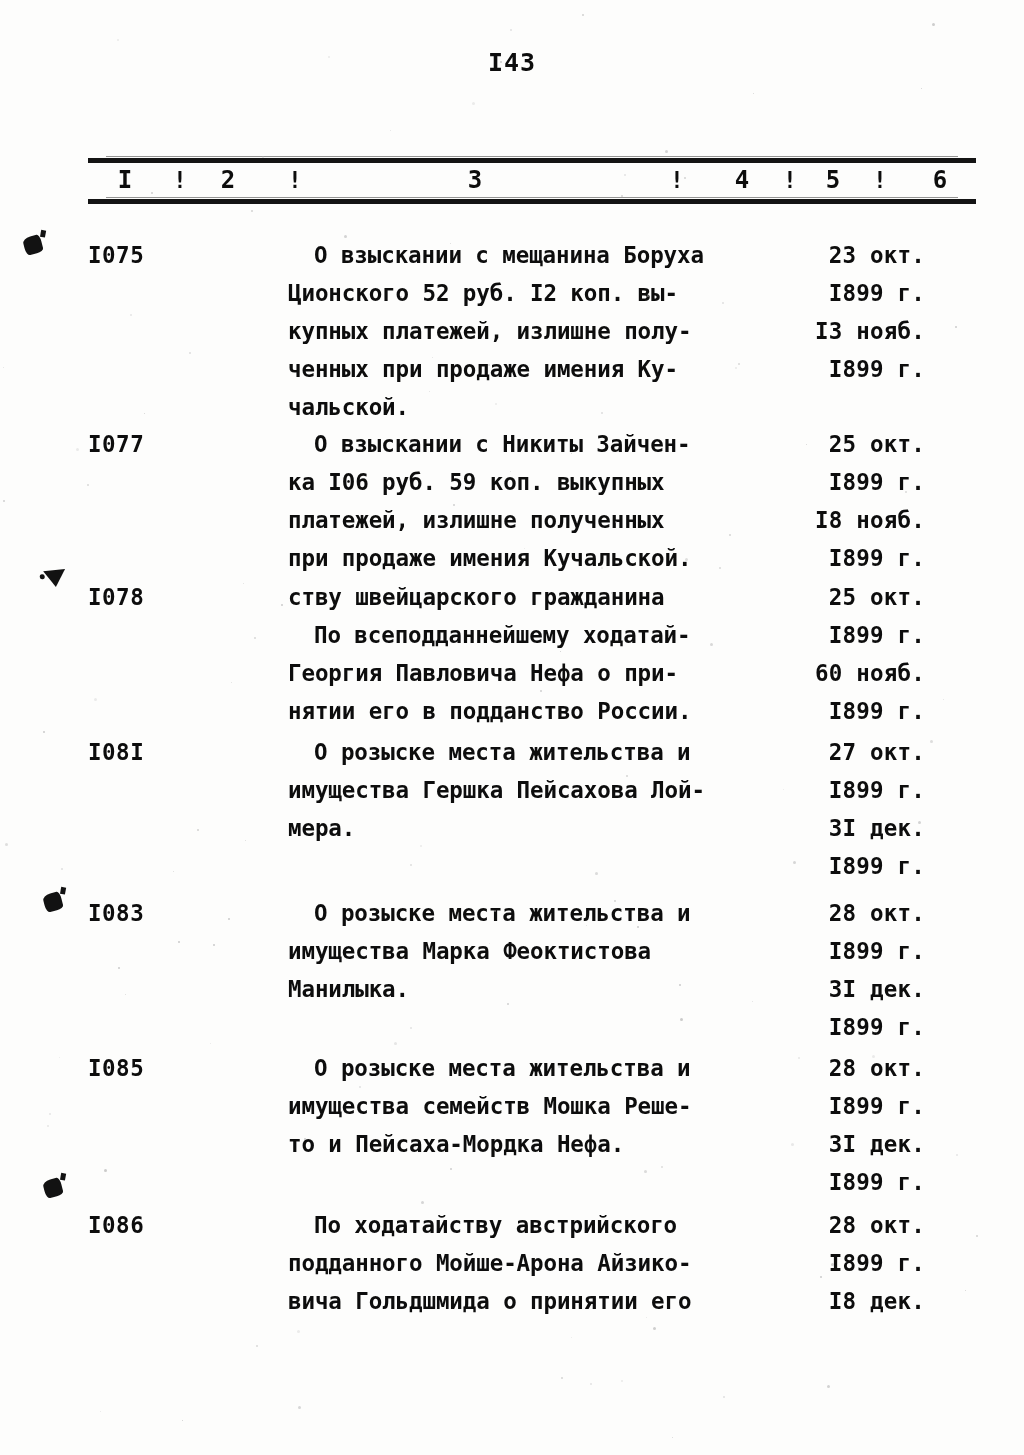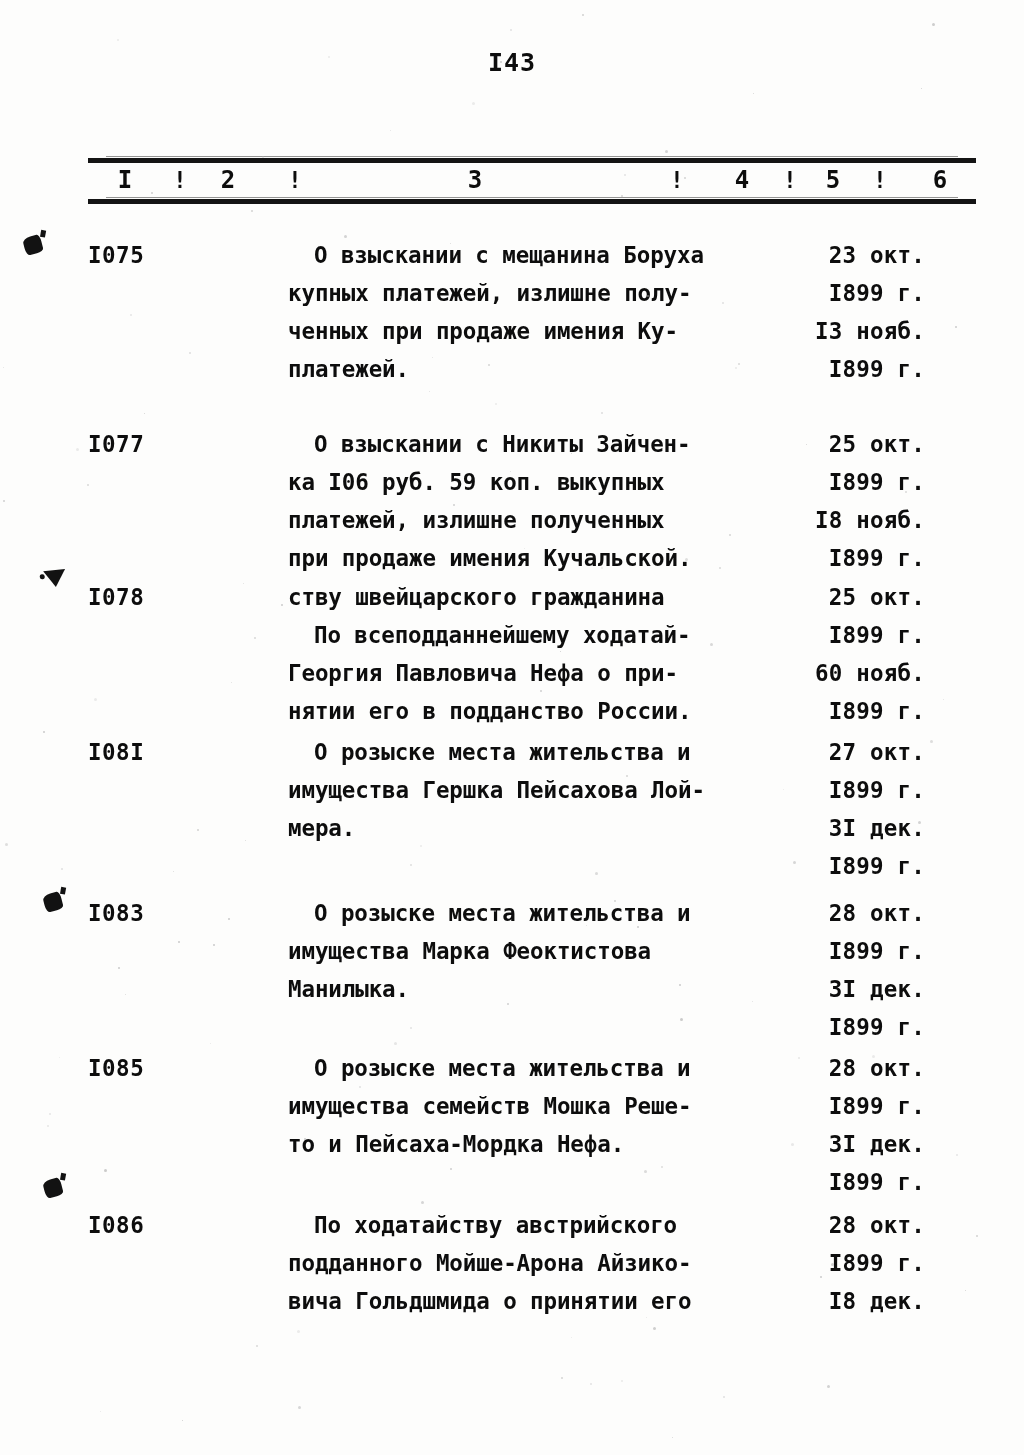--- a/index.html
+++ b/index.html
@@ -188,23 +188,24 @@
     <div class="hdr-cell" style="left:725px;">5</div>
     <div class="hdr-sep" style="left:780px;">!</div>
     <div class="hdr-cell" style="left:832px;">6</div>
   </div>
 
   <div id="entries-container">
       <div class="entry" style="top: 236px;">
         <div class="entry-number">I075</div>
         <div class="entry-body">
           <div class="ln indent">О взыскании с мещанина Боруха</div>
+          <div class="ln">Ционского 52 руб. I2 коп. вы-</div>
           <div class="ln">купных платежей, излишне полу-</div>
           <div class="ln">ченных при продаже имения Ку-</div>
-          <div class="ln">платежей.</div>
+          <div class="ln">чальской.</div>
         </div>
         <div class="entry-dates">
           <div class="ln">23 окт.</div>
           <div class="ln">I899 г.</div>
           <div class="ln">I3 нояб.</div>
           <div class="ln">I899 г.</div>
         </div>
       </div>
       <div class="entry" style="top: 425px;">
         <div class="entry-number">I077</div>

